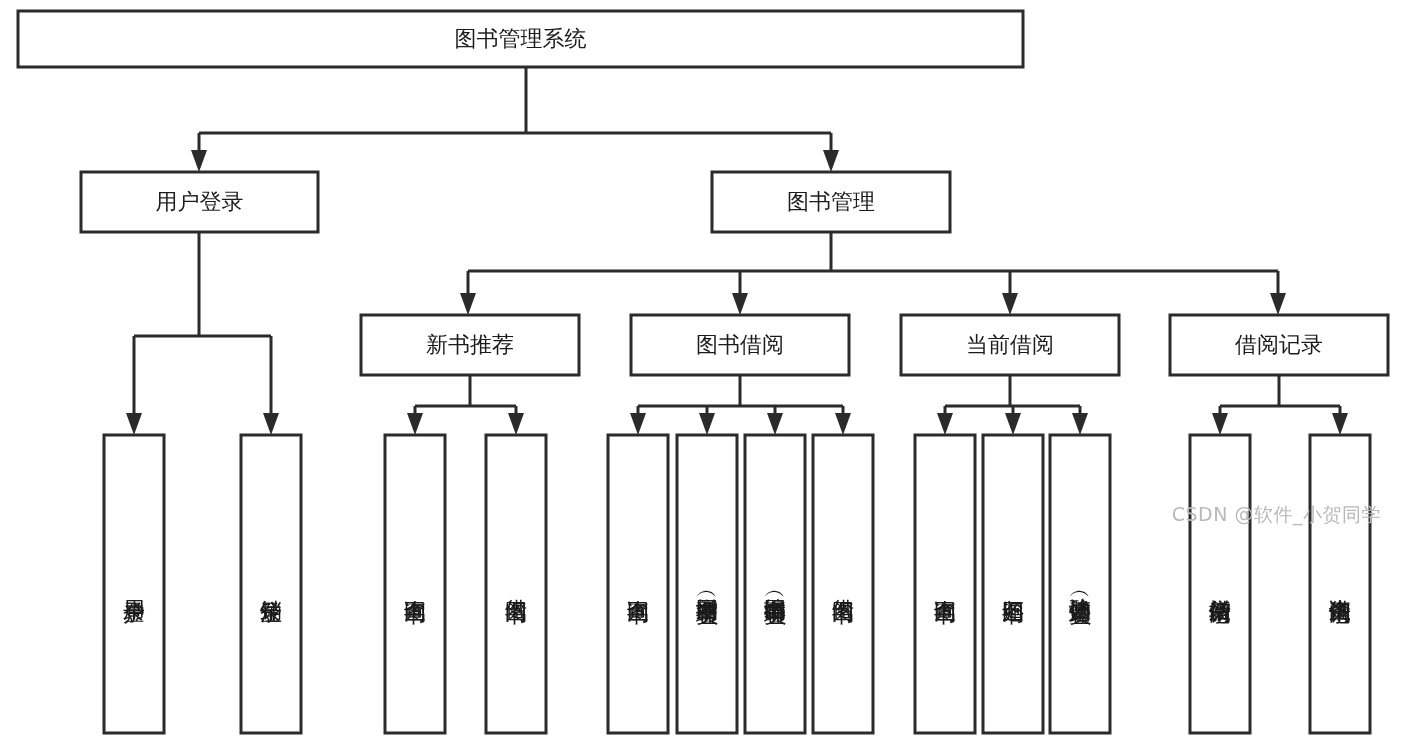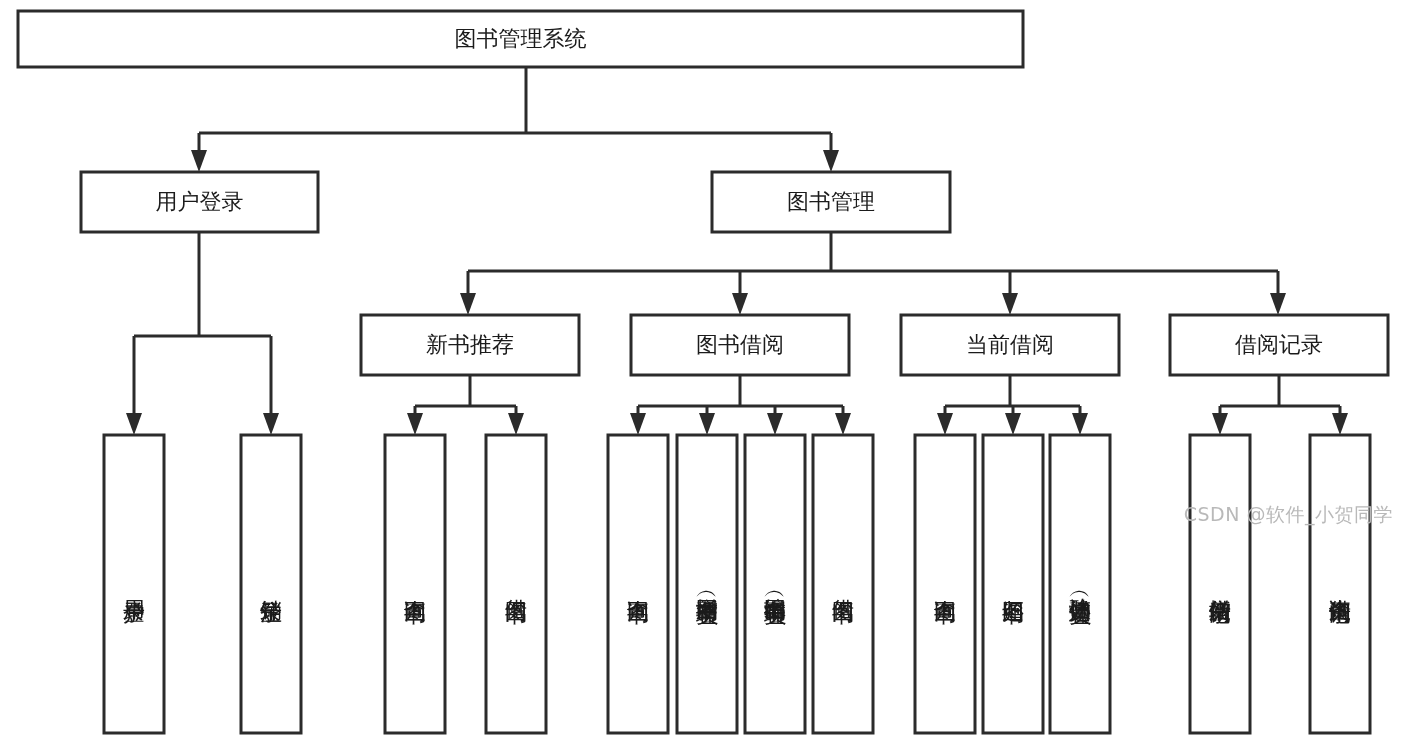--- a/index.html
+++ b/index.html
@@ -62,21 +62,21 @@
   }
   .vlabel-wrap {
     position: absolute;
     display: flex;
     align-items: center;
     justify-content: center;
     pointer-events: none;
   }
   .watermark {
     position: absolute;
-    right: 12px;
+    right: 24px;
     bottom: 4px;
     font-family: "DejaVu Sans", "Liberation Sans", sans-serif;
     font-size: 19px;
     color: #b9b9b9;
     white-space: nowrap;
     letter-spacing: 0.5px;
   }
 </style>
 </head>
 <body>

